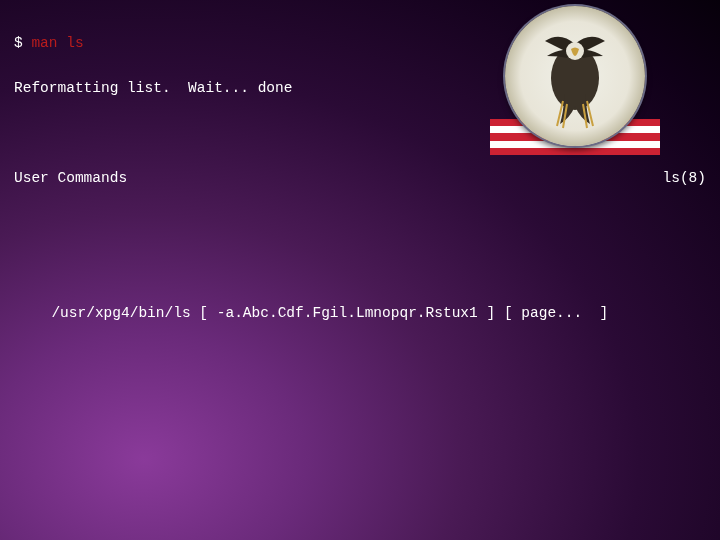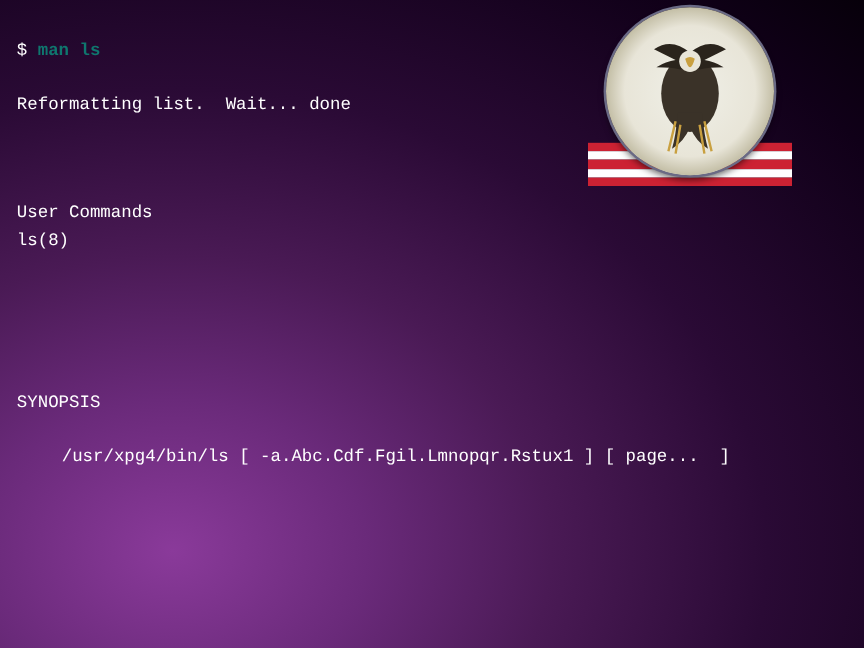--- a/index.html
+++ b/index.html
@@ -46,27 +46,26 @@
     top: 6px;
     left: 50%;
     transform: translateX(-50%);
     width: 140px; height:140px;
     border-radius:50%;
     background: radial-gradient(circle at 50% 50%, #f0f0e8 0%, #e8e5d8 55%, #c5c0a8 70%, #8a8560 78%, #2a2a55 80%, #24244d 90%, #151535 100%);
     box-shadow: 0 0 0 2px #6a6a85, 0 4px 6px rgba(0,0,0,0.6);
   }
   .seal .sealcircle svg { width:100%; height:100%; display:block; }
   .prompt-dollar { color:#ffffff; }
-  .cmd { font-weight: bold; color:#0f766e; }
+  .cmd { font-weight: normal; color:#b91c1c; }
   .line { display:block; }
   .header-row {
     display:flex;
     justify-content: space-between;
     width: 100%;
-    flex-direction: column;
   }
   .section { }
   .indent { padding-left: 4.3ch; display:block; text-align: justify; }
   .blank { height: 1.55em; }
 </style>
 </head>
 <body>
 
 <div class="seal">
   <div class="flagbar">
@@ -90,21 +89,20 @@
   </div>
 </div>
 
 <div class="term">
 <span class="line"><span class="prompt-dollar">$</span> <span class="cmd">man ls</span></span>
 <span class="line">Reformatting list.  Wait... done</span>
 <div class="blank"></div>
 <div class="header-row"><span>User Commands</span><span>ls(8)</span></div>
 <div class="blank"></div>
 <div class="blank"></div>
-<span class="line section">SYNOPSIS</span>
 <span class="indent">/usr/xpg4/bin/ls [ -a.Abc.Cdf.Fgil.Lmnopqr.Rstux1 ] [ page...  ]</span>
 <div class="blank"></div>
 
 
 
 
 
 </div>
 
 </body></html>

